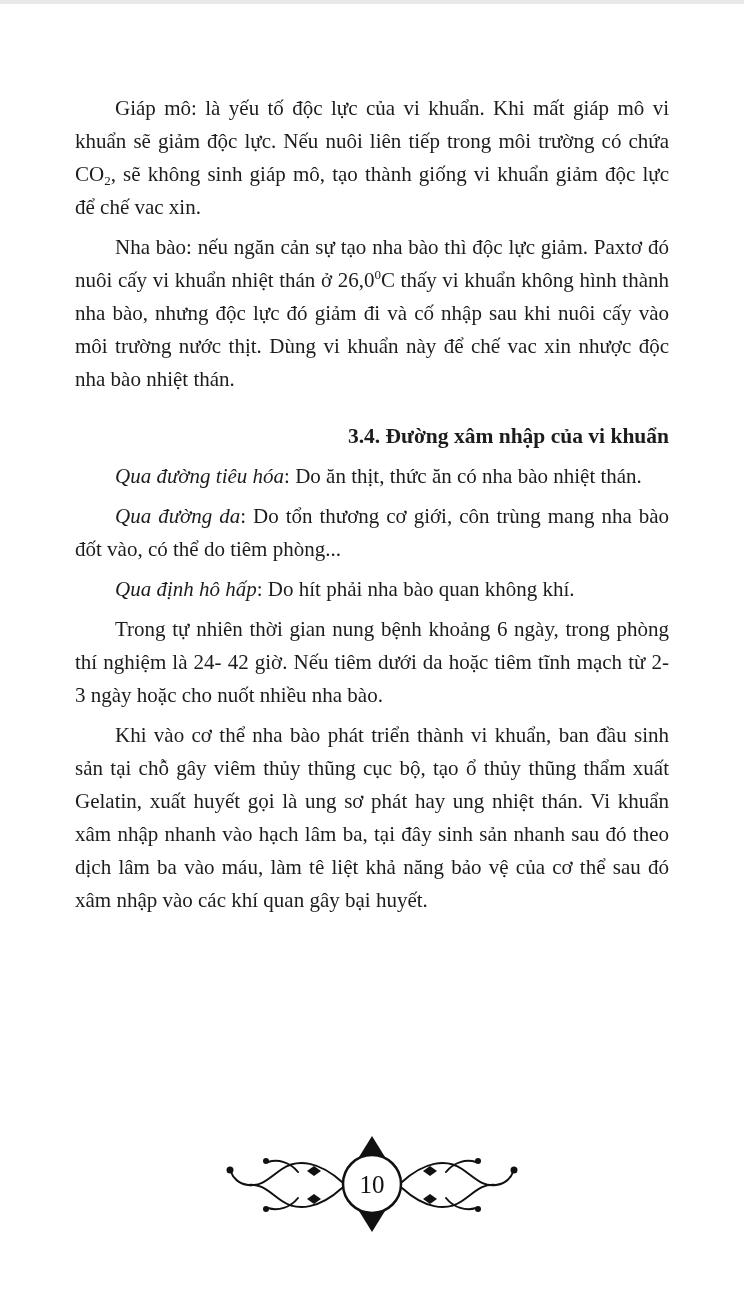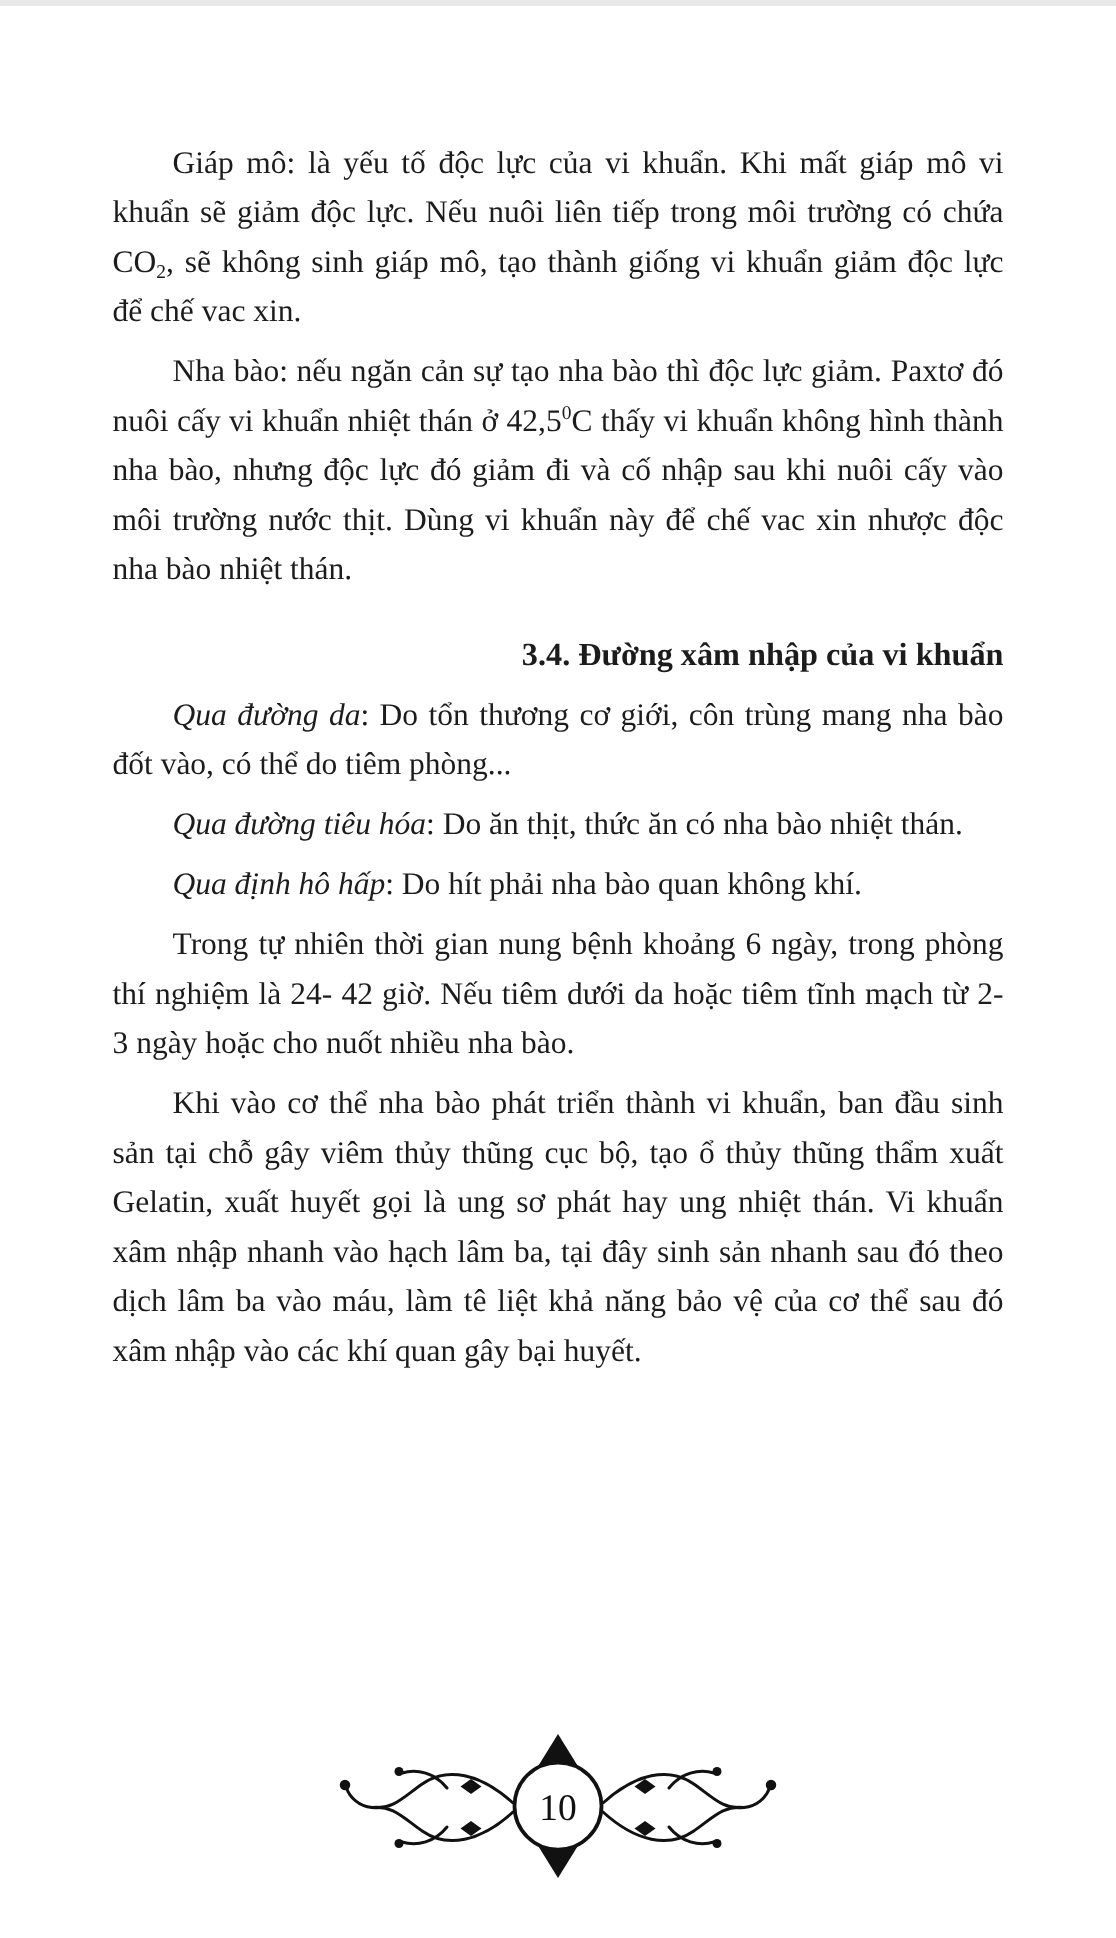--- a/index.html
+++ b/index.html
@@ -47,21 +47,21 @@
     line-height: 0;
   }
   sup.deg {
     font-size: 13px;
     vertical-align: 8px;
     line-height: 0;
   }
   .footer-ornament {
     position: absolute;
     left: 50%;
-    bottom: 40px;
+    bottom: 60px;
     transform: translateX(-50%);
     width: 340px;
     height: 104px;
   }
   .footer-ornament svg {
     display: block;
     width: 340px;
     height: 104px;
   }
   .ornament-number {
@@ -71,28 +71,28 @@
   }
 </style>
 </head>
 <body>
 
 <div class="page">
   <div class="content">
 
     <p class="para"><span>Giáp mô: là yếu tố độc lực của vi khuẩn. Khi mất giáp mô vi khuẩn sẽ giảm độc lực. Nếu nuôi liên tiếp trong môi trường có chứa CO</span><sub class="chem">2</sub><span>, sẽ không sinh giáp mô, tạo thành giống vi khuẩn giảm độc lực để chế vac xin.</span></p>
 
-    <p class="para"><span>Nha bào: nếu ngăn cản sự tạo nha bào thì độc lực giảm. Paxtơ đó nuôi cấy vi khuẩn nhiệt thán ở 42,5</span><sup class="deg">0</sup><span>C thấy vi khuẩn không hình thành nha bào, nhưng độc lực đó giảm đi và cố nhập sau khi nuôi cấy vào môi trường nước thịt. Dùng vi khuẩn này để chế vac xin nhược độc nha bào nhiệt thán.</span></p>
+    <p class="para"><span>Nha bào: nếu ngăn cản sự tạo nha bào thì độc lực giảm. Paxtơ đó nuôi cấy vi khuẩn nhiệt thán ở 26,0</span><sup class="deg">0</sup><span>C thấy vi khuẩn không hình thành nha bào, nhưng độc lực đó giảm đi và cố nhập sau khi nuôi cấy vào môi trường nước thịt. Dùng vi khuẩn này để chế vac xin nhược độc nha bào nhiệt thán.</span></p>
 
 
     <h3 class="heading">3.4. Đường xâm nhập của vi khuẩn</h3>
 
+    <p class="para"><span class="lead-italic">Qua đường tiêu hóa</span><span>: Do ăn thịt, thức ăn có nha bào nhiệt thán.</span></p>
+
     <p class="para"><span class="lead-italic">Qua đường da</span><span>: Do tổn thương cơ giới, côn trùng mang nha bào đốt vào, có thể do tiêm phòng...</span></p>
-
-    <p class="para"><span class="lead-italic">Qua đường tiêu hóa</span><span>: Do ăn thịt, thức ăn có nha bào nhiệt thán.</span></p>
 
     <p class="para"><span class="lead-italic">Qua định hô hấp</span><span>: Do hít phải nha bào quan không khí.</span></p>
 
 
     <p class="para">Trong tự nhiên thời gian nung bệnh khoảng 6 ngày, trong phòng thí nghiệm là 24- 42 giờ. Nếu tiêm dưới da hoặc tiêm tĩnh mạch từ 2- 3 ngày hoặc cho nuốt nhiều nha bào.</p>
 
     <p class="para">Khi vào cơ thể nha bào phát triển thành vi khuẩn, ban đầu sinh sản tại chỗ gây viêm thủy thũng cục bộ, tạo ổ thủy thũng thẩm xuất Gelatin, xuất huyết gọi là ung sơ phát hay ung nhiệt thán. Vi khuẩn xâm nhập nhanh vào hạch lâm ba, tại đây sinh sản nhanh sau đó theo dịch lâm ba vào máu, làm tê liệt khả năng bảo vệ của cơ thể sau đó xâm nhập vào các khí quan gây bại huyết.</p>
 
   </div>
 

